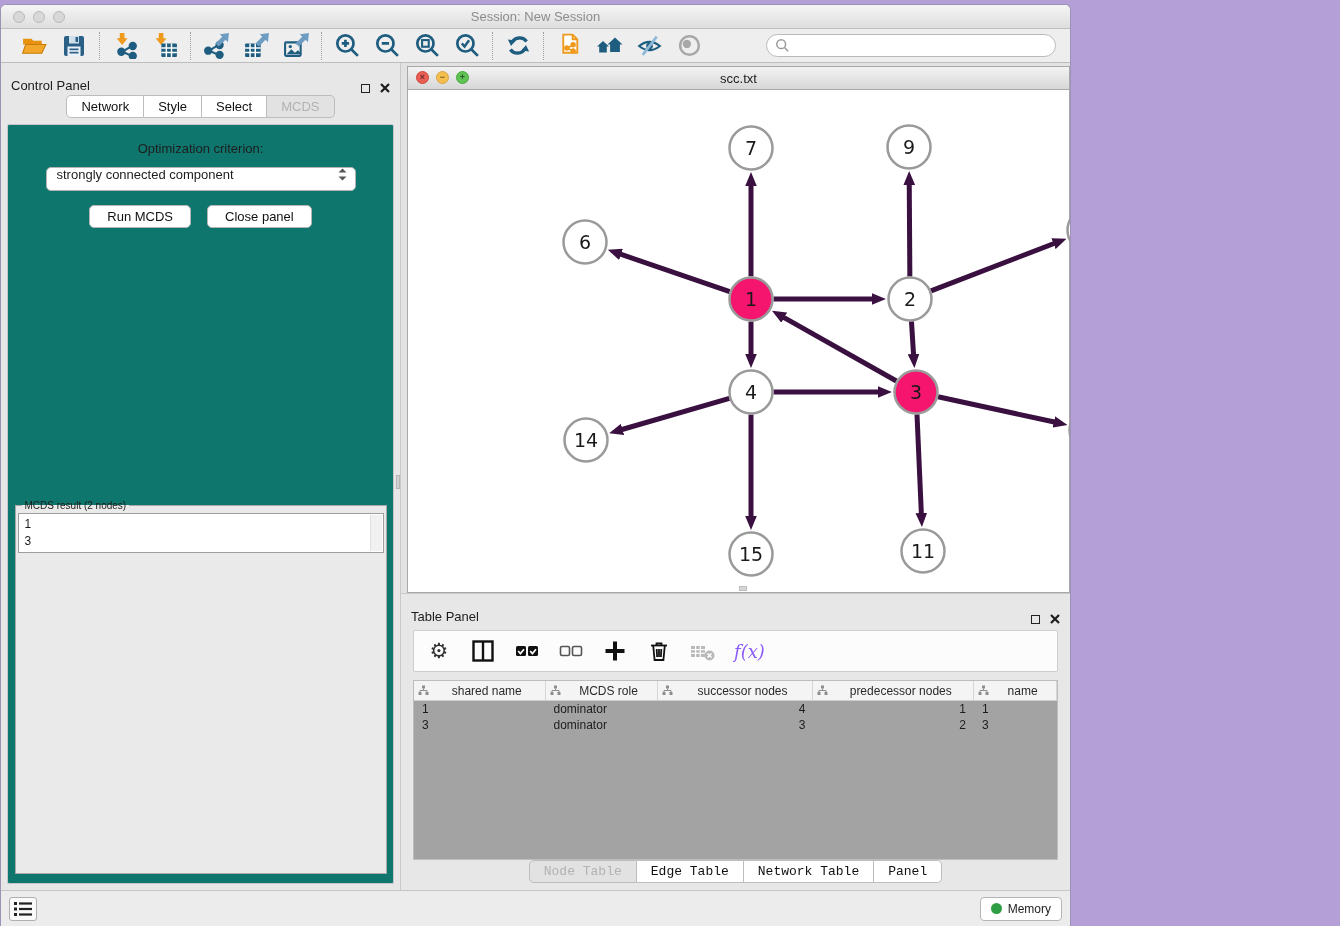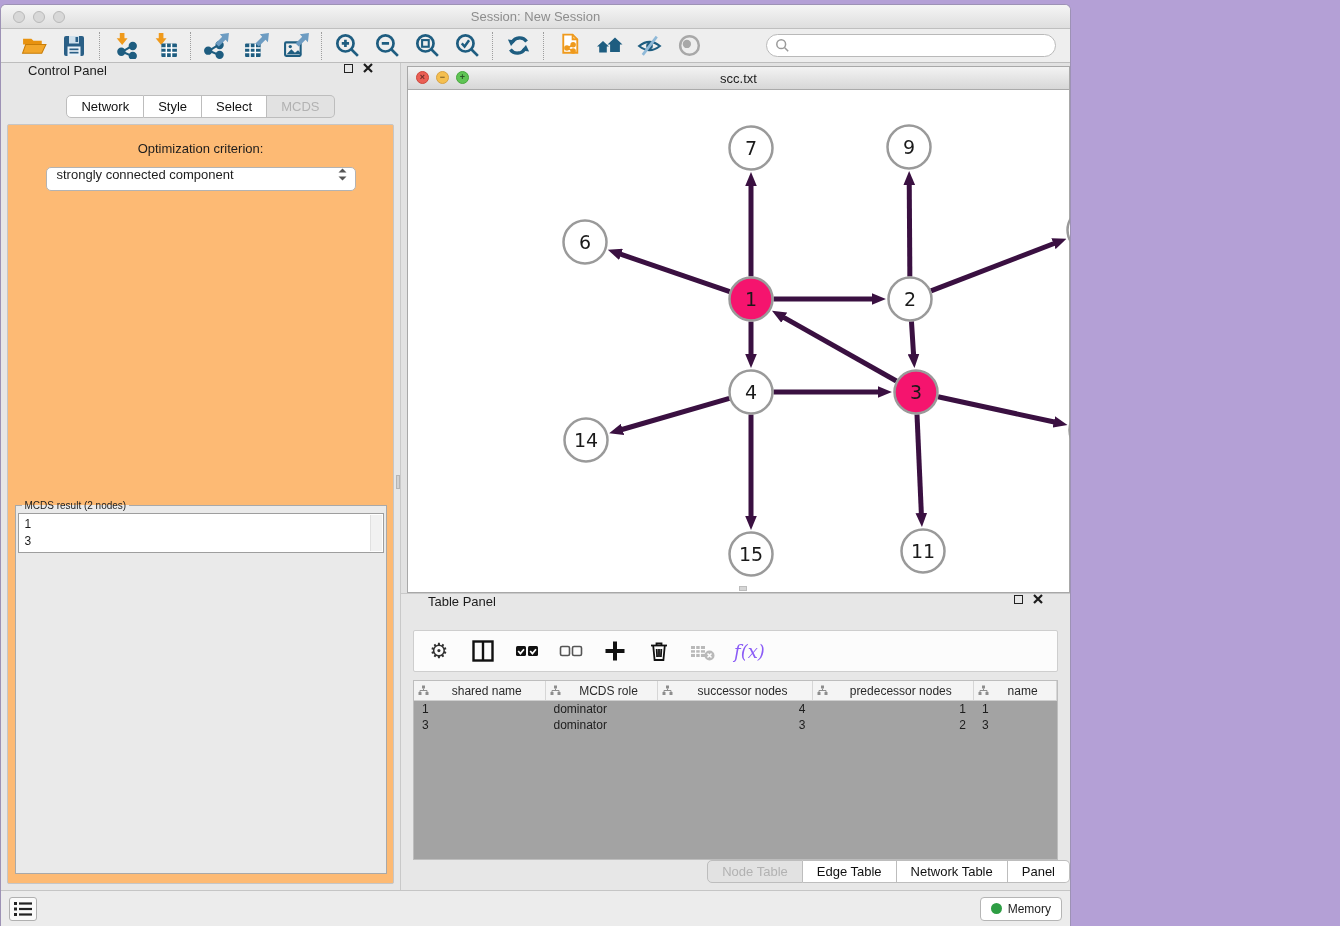--- a/index.html
+++ b/index.html
@@ -26,30 +26,30 @@
   .searchbox { width:290px; height:23px; background:#fff; border:1px solid #b9b9b9; border-radius:12px;
     display:flex; align-items:center; padding:0 8px; gap:5px; margin-right:6px; }
   .searchbox input { border:none; outline:none; flex:1; font-size:12px; background:transparent; font-family:inherit; }
 
   
   .main { flex:1; display:flex; min-height:0; }
 
   
   .control-panel { width:400px; flex:0 0 400px; background:#e7e7e7; border-right:1px solid #c9c9c9;
     display:flex; flex-direction:column; }
-  .panel-head { height:30px; flex:0 0 30px; display:flex; align-items:flex-start; padding:0 27px; }
+  .panel-head { height:30px; flex:0 0 30px; display:flex; align-items:flex-end; padding:0 10px; }
   .panel-head .ph-title { font-size:13px; color:#1c1c1c; }
   .ph-icons { margin-left:auto; display:flex; align-items:center; gap:10px; }
   .float-box { width:9px; height:9px; border:1.6px solid #222; display:inline-block; }
   .cp-tabs { display:flex; justify-content:center; margin-top:2px; }
   .tab { font-size:13px; padding:3px 14px; background:#fff; border:1px solid #bdbdbd; border-left:none; color:#111; }
   .tab:first-child { border-left:1px solid #bdbdbd; border-radius:5px 0 0 5px; }
   .tab:last-child { border-radius:0 5px 5px 0; }
   .tab.selected { background:#e2e2e2; color:#b2b2b2; }
-  .cp-body { flex:1; margin:6px; background:#fdba74; border:1px solid #c6c6c6; border-radius:2px;
+  .cp-body { flex:1; margin:6px; background:#0f766e; border:1px solid #c6c6c6; border-radius:2px;
     display:flex; flex-direction:column; align-items:center; min-height:0; }
   .opt-label { margin-top:16px; font-size:13px; }
   .dropdown { margin-top:11px; width:310px; height:24px; background:#fff; border:1px solid #b3b3b3; border-radius:5px;
     display:flex; align-items:center; padding:0 6px 10px 10px; font-size:13px; }
   .dropdown .dd-text { flex:1; }
   .btn-row { margin-top:14px; display:flex; gap:16px; }
   .mac-btn { font-size:13px; background:#fff; border:1px solid #b5b5b5; border-radius:5px; padding:3px 17px; color:#111; }
   .result-fieldset { margin-top:auto; width:372px; margin-bottom:9px; border:1px solid #a9a9a9; height:374px;
     padding:2px; background:#eaeaea; }
   .result-fieldset legend { font-size:10px; color:#1c1c1c; padding:0 3px; margin-left:4px; }
@@ -84,21 +84,21 @@
   .gear-glyph { font-size:21px; color:#333; font-family:"DejaVu Sans",sans-serif; }
   .fx-label { font-family:"DejaVu Serif",serif; font-style:italic; font-size:18px; color:#8b5cf6; }
   .tp-table { margin:8px 12px 0 12px; background:#a3a3a3; border:1px solid #bdbdbd; height:180px; flex:0 0 180px;
     overflow:hidden; font-size:12px; }
   .thead { display:flex; background:#f4f4f4; border-bottom:1px solid #cfcfcf; height:20px; }
   .th { display:flex; align-items:center; border-right:1px solid #d6d6d6; padding:0 4px; gap:4px; }
   .th .th-label { flex:1; text-align:center; color:#2a2a2a; }
   .trow { display:flex; height:16px; line-height:16px; }
   .td { padding:0 8px; white-space:nowrap; overflow:hidden; }
   .td.num { text-align:right; }
-  .tp-tabs { margin-top:auto; margin-bottom:10px; display:flex; justify-content:flex-end; }
+  .tp-tabs { margin-top:auto; margin-bottom:10px; display:flex; justify-content:center;font-family:Liberation Mono, monospace; }
 
   
   .status-bar { height:36px; flex:0 0 36px; background:#ececec; border-top:1px solid #c5c5c5;
     display:flex; align-items:center; padding:8px 8px; }
   .list-btn { width:28px; height:24px; background:#fafafa; border:1px solid #b0b0b0; border-radius:3px;
     display:flex; align-items:center; justify-content:center; }
   .memory-btn { margin-left:auto; height:24px; background:#fff; border:1px solid #b5b5b5; border-radius:4px;
     display:flex; align-items:center; gap:6px; padding:0 10px; font-size:12px; }
   .mem-dot { width:11px; height:11px; border-radius:50%; background:#2e9e44; }
 
@@ -317,20 +317,24 @@
           <span class="tab">Select</span>
           <span class="tab selected">MCDS</span>
         </div>
       <div class="cp-body">
         <div class="opt-label">Optimization criterion:</div>
         <div class="dropdown">
           <span class="dd-text">strongly connected component</span>
           <svg width="13" height="15" viewBox="0 0 13 15">
               <path d="M2.5 5.5 L6.5 1.5 L10.5 5.5 z M2.5 9.5 L6.5 13.5 L10.5 9.5 z" fill="#555"></path>
             </svg>
+        </div>
+        <div class="btn-row">
+          <button class="mac-btn">Run MCDS</button>
+          <button class="mac-btn">Close panel</button>
         </div>
         <fieldset class="result-fieldset">
           <legend>MCDS result (2 nodes)</legend>
           <div class="result-box">
             <pre id="result-lines">1
 3</pre>
             <div class="result-scroll"></div>
           </div>
         </fieldset>
       </div>

